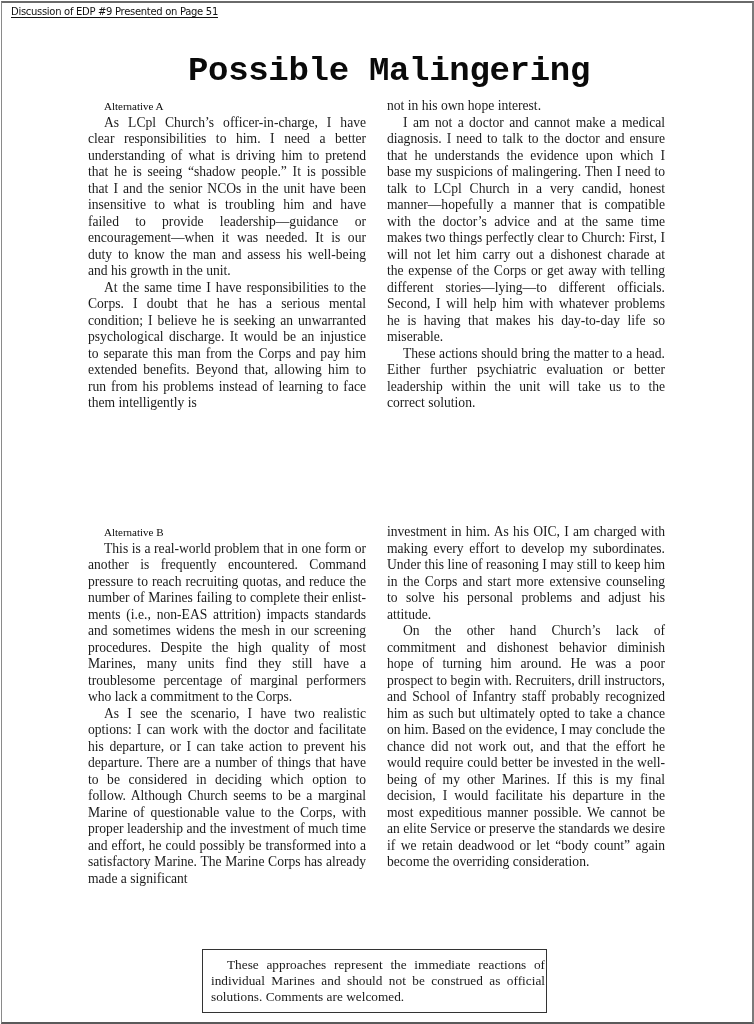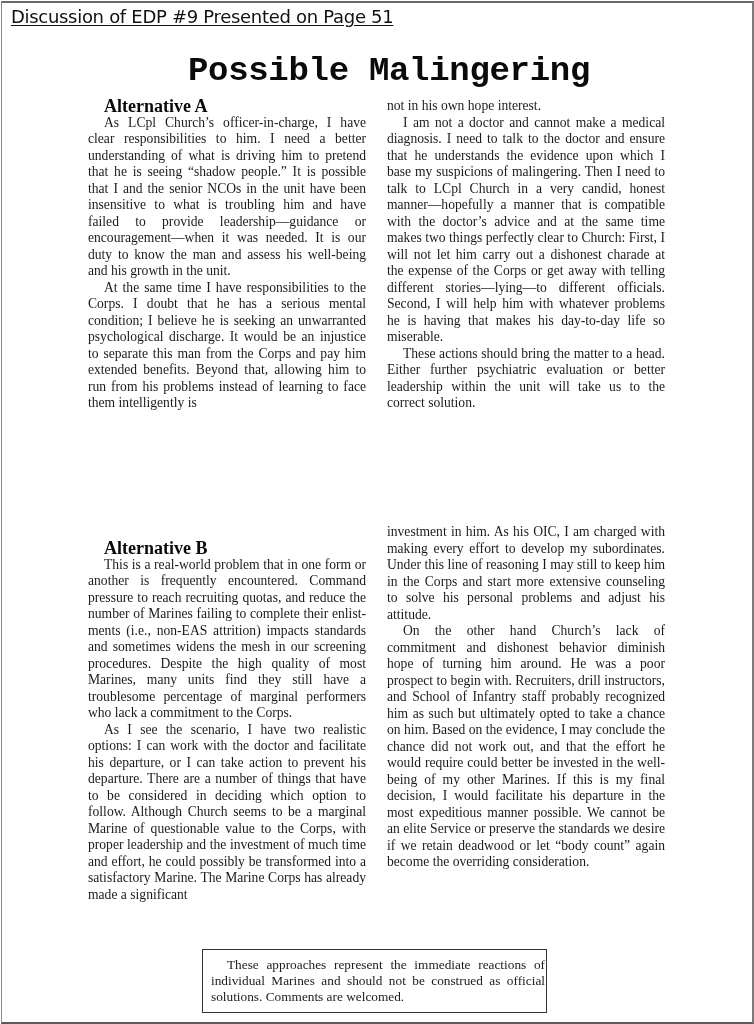--- a/index.html
+++ b/index.html
@@ -23,21 +23,21 @@
       border-top: 2px solid #6a6a6a;
       border-left: 1px solid #8a8a8a;
       border-right: 2px solid #7a7a7a;
       border-bottom: 2px solid #5a5a5a;
     }
     .discussion-header {
       position: absolute;
       left: 11px;
       top: 6px;
       font-family: "DejaVu Sans", sans-serif;
-      font-size: 18px;
+      font-size: 10px;
       letter-spacing: -0.3px;
       text-decoration: underline;
       text-underline-offset: 2px;
       color: #111;
       white-space: nowrap;
     }
     .title {
       position: absolute;
       left: 0;
       width: 754px;
@@ -60,29 +60,29 @@
       color: #1a1a1a;
     }
     .col p {
       margin: 0;
       text-indent: 16px;
     }
     .col p.noindent {
       text-indent: 0;
     }
     .section-heading {
-      font-weight: bold;
-      font-size: 18px;
+      font-weight: normal;
+      font-size: 11px;
       color: #0a0a0a;
       margin: 0;
       text-indent: 0;
     }
     #colA1 { left: 88px; top: 98px; height: 320px; }
     #colA2 { left: 387px; top: 98px; height: 320px; }
-    #colB1 { left: 88px; top: 524px; height: 420px; margin-top: 16px; }
+    #colB1 { left: 88px; top: 524px; height: 420px; }
     #colB2 { left: 387px; top: 524px; height: 420px; }
 
     .note-box {
       position: absolute;
       left: 202px;
       top: 949px;
       width: 345px;
       height: 64px;
       border: 1px solid #333;
       box-sizing: border-box;

